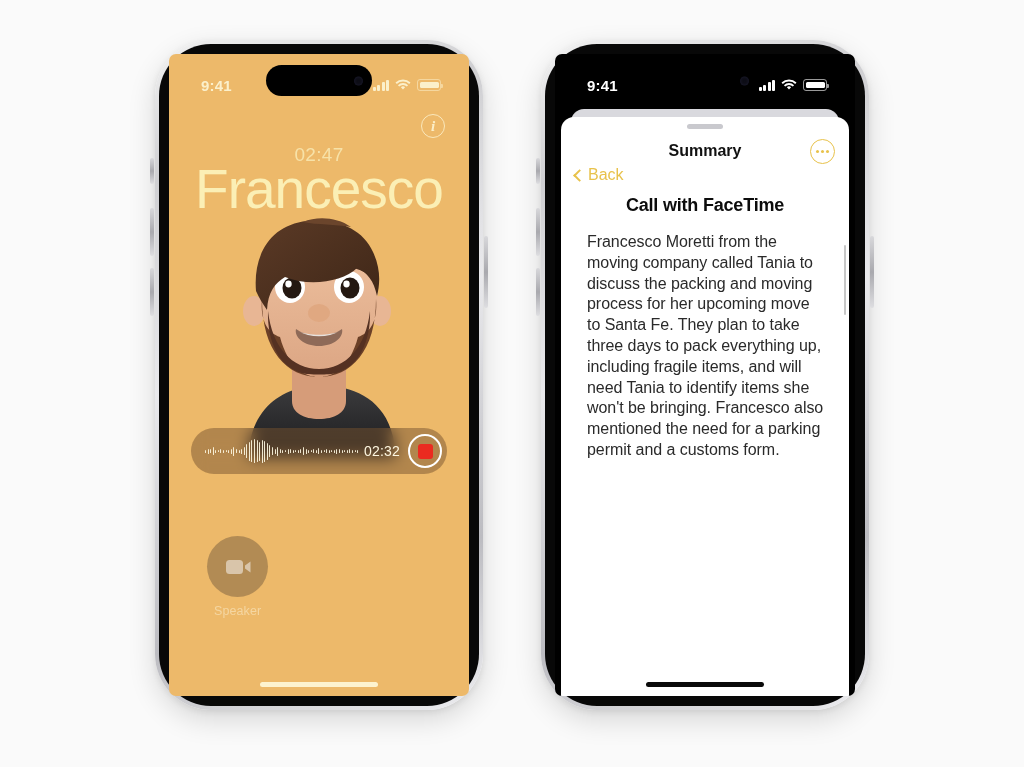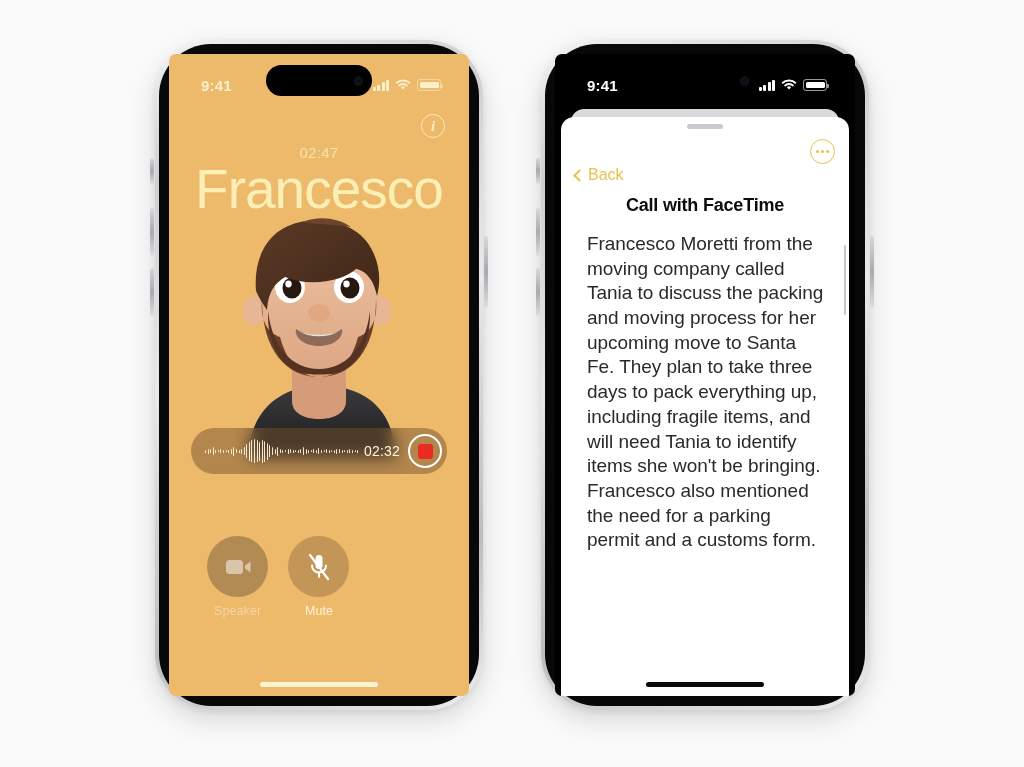--- a/index.html
+++ b/index.html
@@ -144,21 +144,21 @@
     font-weight: bold;
     display: flex; align-items: center; justify-content: center;
     z-index: 25;
     line-height: 1;
   }
 
   .call-timer {
     position: absolute;
     top: 90px; left: 0; right: 0;
     text-align: center;
-    font-size: 15px;
+    font-size: 19px;
     color: #F7E2A8;
     font-weight: 500;
     letter-spacing: 0.3px;
     z-index: 20;
   }
   .caller-name {
     position: absolute;
     top: 106px; left: 0; right: 0;
     text-align: center;
     font-size: 55px;
@@ -344,21 +344,21 @@
   .summary-heading {
     text-align: center;
     font-size: 18px;
     font-weight: bold;
     color: #0C0C0C;
     margin: 22px 0 0;
     letter-spacing: -0.2px;
   }
   .summary-body {
     margin: 16px 22px 0 26px;
-    font-size: 19px;
+    font-size: 16px;
     line-height: 1.30;
     color: #2A2A2A;
     letter-spacing: -0.05px;
   }
   .scroll-ind {
     position: absolute;
     right: 3px; top: 128px;
     width: 2.5px; height: 70px;
     border-radius: 2px;
     background: rgba(0,0,0,.22);
@@ -527,31 +527,20 @@
           <div class="ctrl">
             <div class="ctrl-circle dim">
               <svg width="28" height="20" viewBox="0 0 28 20">
                 <rect x="2" y="3" width="17" height="14" rx="3.5" fill="rgba(255,255,255,.5)"></rect>
                 <path d="M21 8.5 26.5 4.5v11L21 11.5Z" fill="rgba(255,255,255,.5)"></path>
               </svg>
             </div>
             <div class="ctrl-label dim">Speaker</div>
           </div>
 
-          <div class="ctrl">
-            <div class="ctrl-circle">
-              <svg width="24" height="28" viewBox="0 0 24 28">
-                <rect x="8.5" y="2" width="7" height="14" rx="3.5" fill="#fff"></rect>
-                <path d="M5 12.5a7 7 0 0 0 14 0" stroke="#fff" stroke-width="2" fill="none" stroke-linecap="round"></path>
-                <path d="M12 19.5v4.5" stroke="#fff" stroke-width="2" stroke-linecap="round"></path>
-                <path d="M3 2 21 26" stroke="#fff" stroke-width="2.2" stroke-linecap="round"></path>
-              </svg>
-            </div>
-            <div class="ctrl-label">Mute</div>
-          </div>
 
 
 
 
         </div>
 
         <div class="home-ind" style="background:#FDF3D0;"></div>
       </div>
     </div>
   </div>
@@ -590,20 +579,21 @@
         <div class="sheet-back"></div>
 
         <div class="sheet">
           <div class="grabber"></div>
 
           <div class="sheet-nav">
             <div class="back-btn">
               <span class="chev"></span>
               <span>Back</span>
             </div>
+            <div class="sheet-title">Summary</div>
             <div class="more-btn">
               <i></i>
                 <i></i>
                 <i></i>
             </div>
           </div>
 
           <div class="summary-heading">Call with FaceTime</div>
           <div class="summary-body">Francesco Moretti from the moving company called Tania to discuss the packing and moving process for her upcoming move to Santa Fe. They plan to take three days to pack everything up, including fragile items, and will need Tania to identify items she won't be bringing. Francesco also mentioned the need for a parking permit and a customs form.</div>
 

